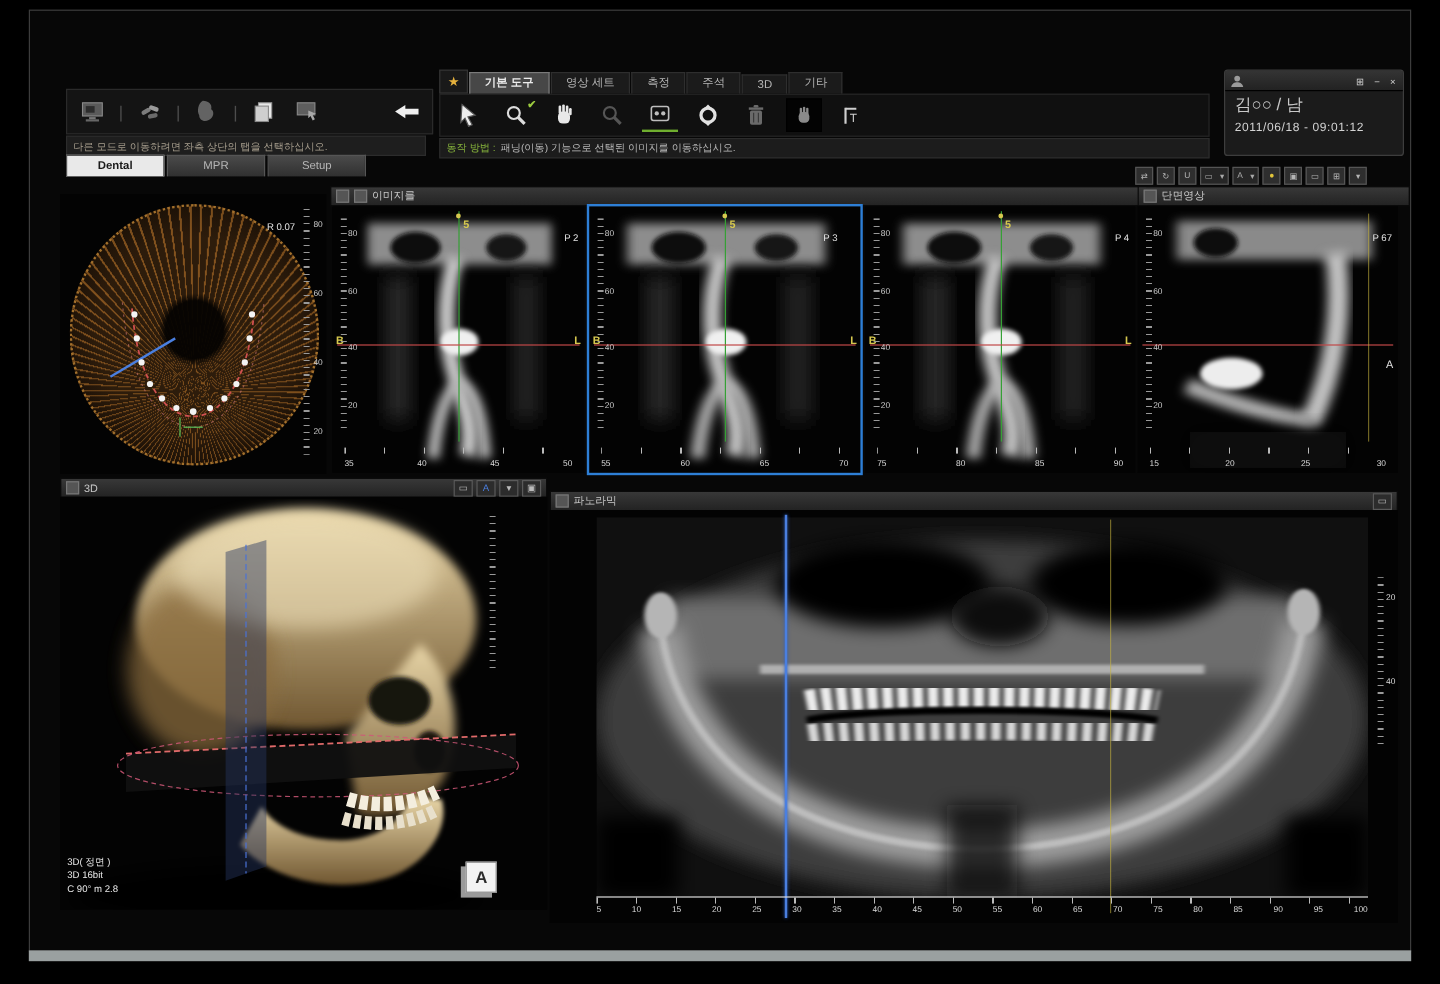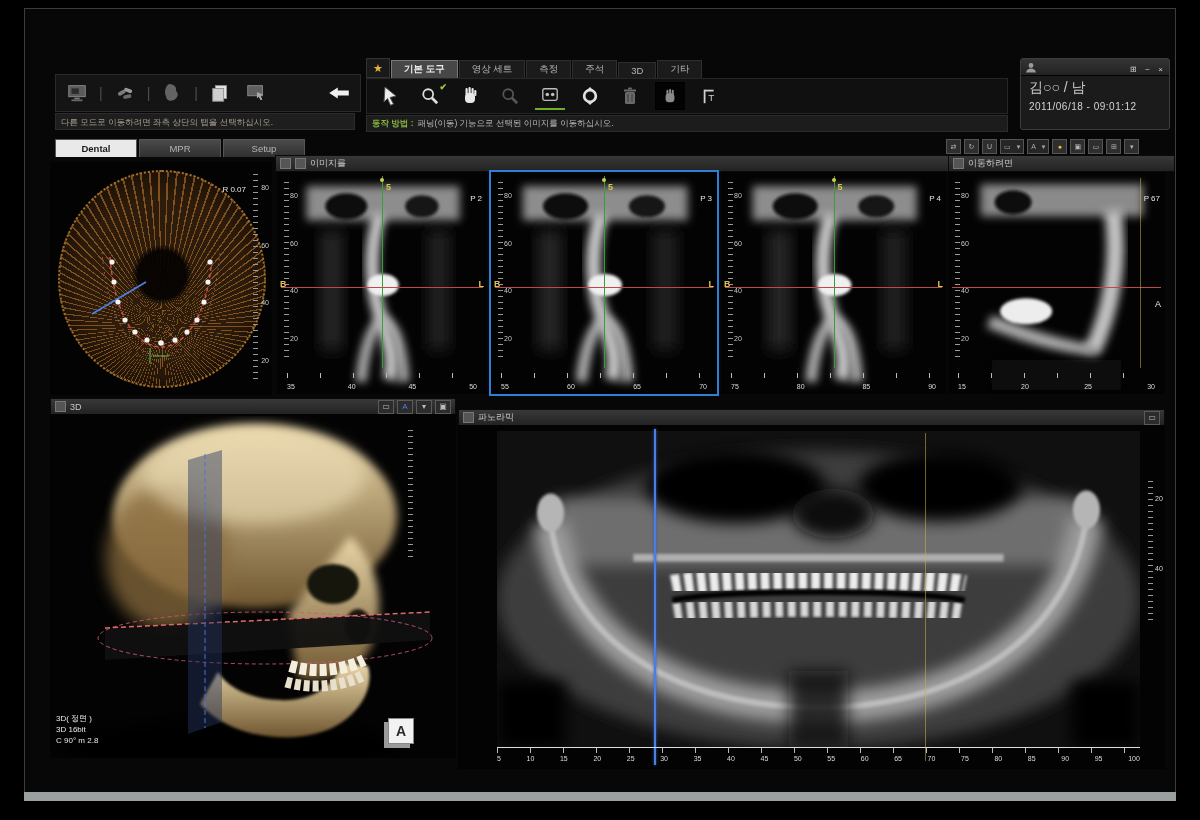--- a/index.html
+++ b/index.html
@@ -16,21 +16,21 @@
   .sep{color:#4d4d4d;font-size:14px;padding:0 3px;}
   .tbtn{width:34px;height:28px;display:flex;align-items:center;justify-content:center;background:transparent;border:none;cursor:pointer;}
   .statusbar{background:#1e1e1e;border:1px solid #2c2c2c;color:#a79e8e;font-size:8.5px;display:flex;align-items:flex-end;padding:0 5px;white-space:nowrap;overflow:hidden;}
   
   .rb-tabs{display:flex;align-items:flex-end;height:20px;gap:1px;}
   .star{width:22px;height:18px;background:#191919;border:1px solid #333;display:flex;align-items:center;justify-content:center;color:#e5b13d;font-size:11px;}
   .rtab{padding:2px 12px;font-size:9.5px;color:#b5b5b5;background:#1b1b1b;border:1px solid #2e2e2e;border-bottom:none;}
   .rtab.active{background:#474747;color:#ececec;border-color:#7a7a7a;font-weight:bold;}
   .rb-icons{background:#101010;border:1px solid #262626;display:flex;align-items:center;gap:10px;padding:0 8px;height:34px;}
   .rb-status{background:#1c1c1c;border:1px solid #2c2c2c;font-size:8.5px;display:flex;align-items:center;gap:4px;padding:0 5px;white-space:nowrap;overflow:hidden;}
-  .rb-status .lbl{color:#86b33c;font-weight:bold;text-align:center;} .rb-status .txt{color:#b9b9b9;}
+  .rb-status .lbl{color:#86b33c;font-weight:normal;text-align:center;} .rb-status .txt{color:#b9b9b9;}
   .icobtn{position:relative;width:30px;height:28px;display:flex;align-items:center;justify-content:center;border:none;background:transparent;cursor:pointer;}
   .icobtn.active-tool{border-bottom:2px solid #6fae2f;}
   .icobtn.pressed{background:#030303;border:1px solid #000;}
   .badge{position:absolute;top:0;right:-2px;color:#9ccb3f;font-size:9px;font-weight:bold;}
   
   .pbox{background:#1b1b1b;border:1px solid #3d3d3d;border-radius:3px;}
   .pbox-h{height:16px;background:linear-gradient(#343434,#222);display:flex;align-items:center;justify-content:space-between;padding:0 4px;border-bottom:1px solid #000;}
   .winbtn{font-size:8px;color:#cfcfcf;padding:0 2px;cursor:pointer;}
   .pline{font-size:14px;color:#c9c9c9;padding:3px 8px 0;}
   .pdate{font-size:10px;color:#d4d4d4;padding:4px 8px 0;letter-spacing:.5px;}
@@ -255,21 +255,21 @@
     <span>
       <span class="winbtn">⊞</span>
       <span class="winbtn">−</span>
       <span class="winbtn">×</span>
     </span>
   </div>
   <div class="pline">김○○ / 남</div>
   <div class="pdate">2011/06/18 - 09:01:12</div>
 </div>
 
-<div class="abs" style="left:55px;top:139px;display:flex;">
+<div class="abs" style="left:55px;top:129px;display:flex;">
   <div class="vtab active">Dental</div>
   <div class="vtab">MPR</div>
   <div class="vtab">Setup</div>
 </div>
 <div class="abs viewbar" style="left:946px;top:139px;height:15px;">
   <span class="sq">⇄</span>
   <span class="sq">↻</span>
   <span class="sq">U</span>
   <span class="ddl">
     <span>▭</span>
@@ -286,21 +286,21 @@
   <span class="sq">▾</span>
 </div>
 
 <div class="abs phdr" style="left:275px;top:155px;width:671px;height:15px;">
   <span class="mini"></span>
   <span class="mini"></span>
   <span>이미지를</span>
 </div>
 <div class="abs phdr" style="left:948px;top:155px;width:217px;height:15px;">
   <span class="mini"></span>
-  <span>이동하려면</span>
+  <span>단면영상</span>
 </div>
 
 <div class="abs vp" style="left:50px;top:162px;width:222px;height:233px;">
   <div class="fan" style="left:8px;top:8px;width:204px;height:214px;"></div>
   <svg class="abs" style="left:0;top:0;" width="222" height="233" viewBox="0 0 222 233">
     <path d="M60,95 C65,160 90,185 111,185 C132,185 157,160 162,95" fill="none" stroke="#d05050" stroke-width="1.5" stroke-dasharray="4 3"></path>
     <path d="M52,90 C58,166 88,194 111,194 C134,194 164,166 170,90" fill="none" stroke="#d07878" stroke-width="1" stroke-dasharray="2 3" opacity=".6"></path>
     <line x1="42" y1="152" x2="96" y2="120" stroke="#4a7fe0" stroke-width="2"></line>
     <g fill="#f4f4f4">
       <circle cx="62" cy="100" r="2.6"></circle>
@@ -360,21 +360,21 @@
 <div class="abs vp sel" style="left:489px;top:170px;width:226px;height:222px;">
   <svg class="abs" style="left:0;top:0;width:100%;height:100%;" viewBox="0 0 200 220" preserveAspectRatio="none">
       <use href="#slice"></use>
     </svg>
   <div class="vline" style="left:50%;top:4px;bottom:26px;"></div>
   <div class="hline" style="top:52%;left:4px;right:4px;"></div>
   <div class="ydot" style="left:calc(50% - 2px);top:6px;"></div>
   <span class="yl" style="left:calc(50% + 4px);top:10px;">5</span>
   <span class="yl" style="left:3px;top:48%;">B</span>
   <span class="yl" style="right:3px;top:48%;">L</span>
-  <span class="corner" style="top:2px;right:5px;">P 3</span>
+  <span class="corner" style="top:2px;right:19px;">P 3</span>
   <div class="ticksv" style="left:7px;top:10px;bottom:34px;"></div>
   <div class="vnums" style="left:13px;top:20px;height:150px;">
     <span>80</span>
     <span>60</span>
     <span>40</span>
     <span>20</span>
   </div>
   <div class="ticksh" style="left:10px;right:10px;bottom:16px;"></div>
   <div class="rulrow" style="left:10px;right:10px;bottom:4px;">
     <span>55</span>

